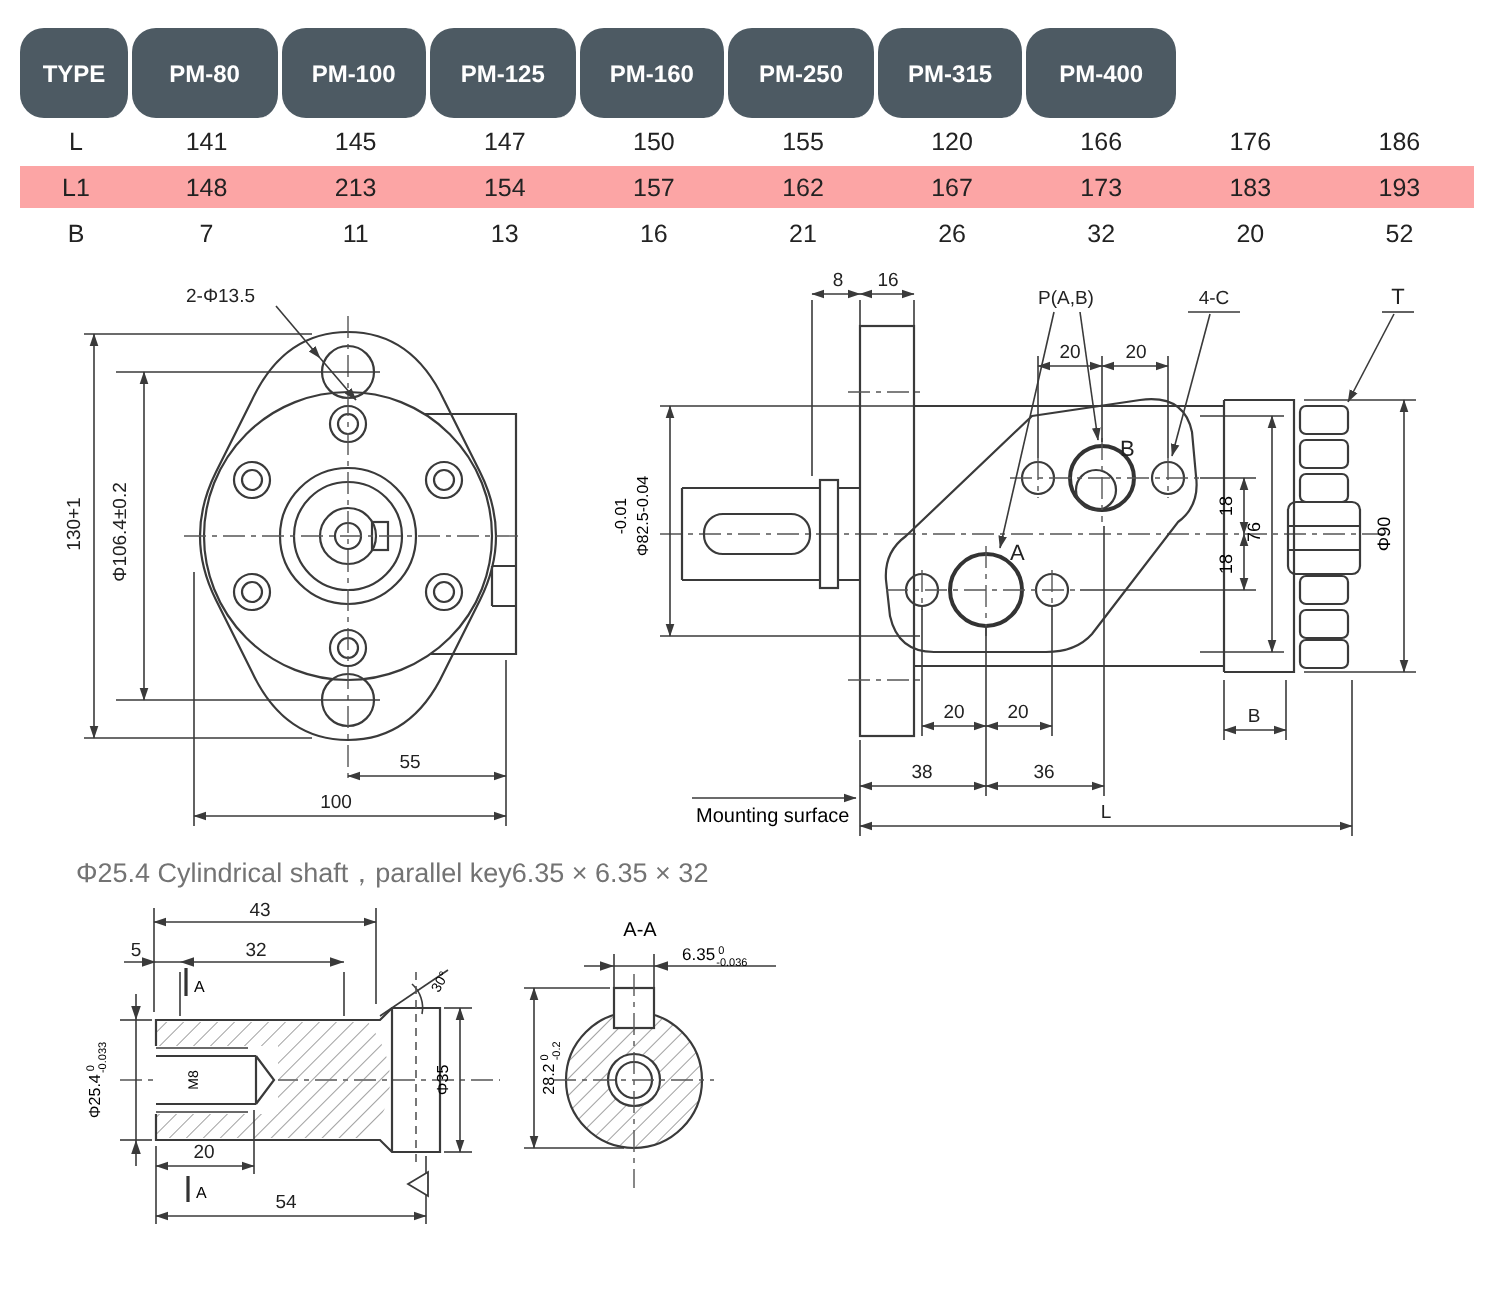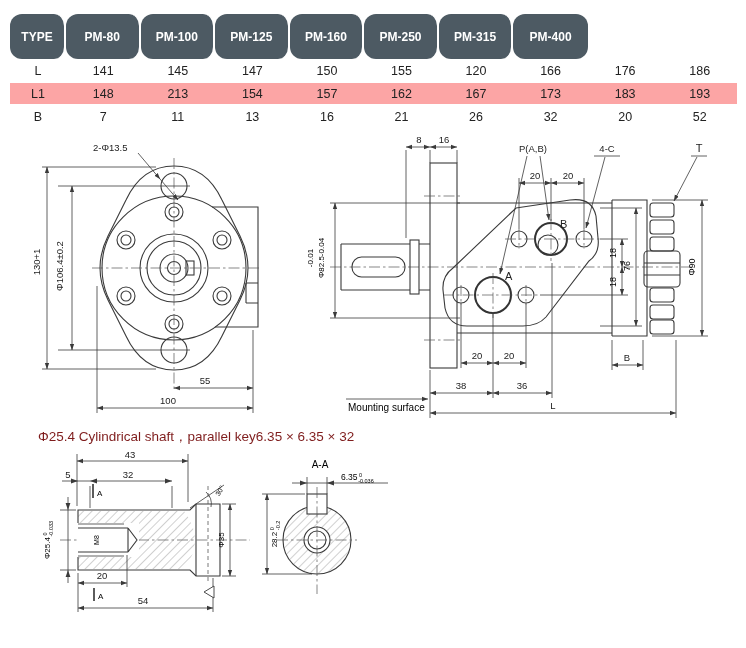--- a/index.html
+++ b/index.html
@@ -23,21 +23,21 @@
   .ln{stroke:#3a3a3a;stroke-width:1.1;fill:none;}
   .thin{stroke:#3a3a3a;stroke-width:0.8;fill:none;}
   .bold{stroke:#333;stroke-width:2;fill:none;}
   .cl{stroke:#555;stroke-width:0.7;fill:none;stroke-dasharray:11 3 2.5 3;}
   .hid{stroke:#555;stroke-width:0.8;fill:none;stroke-dasharray:4 3;}
   .dim{font-size:9.5px;fill:#222;}
   .lab{font-size:11px;fill:#222;}
   text{font-family:"Liberation Sans","DejaVu Sans",sans-serif;}
   .arrfill{fill:#3a3a3a;}
   
-  .shaft-note{position:absolute;left:38px;top:428px;font-size:13.5px;color:#7f1d1d;}
+  .shaft-note{position:absolute;left:38px;top:428px;font-size:13.5px;color:#737373;}
 </style>
 </head>
 <body>
 
 <div class="spec-table">
   <div class="trow thead">
     <div class="cell">TYPE</div>
     <div class="cell">PM-80</div>
     <div class="cell">PM-100</div>
     <div class="cell">PM-125</div>

